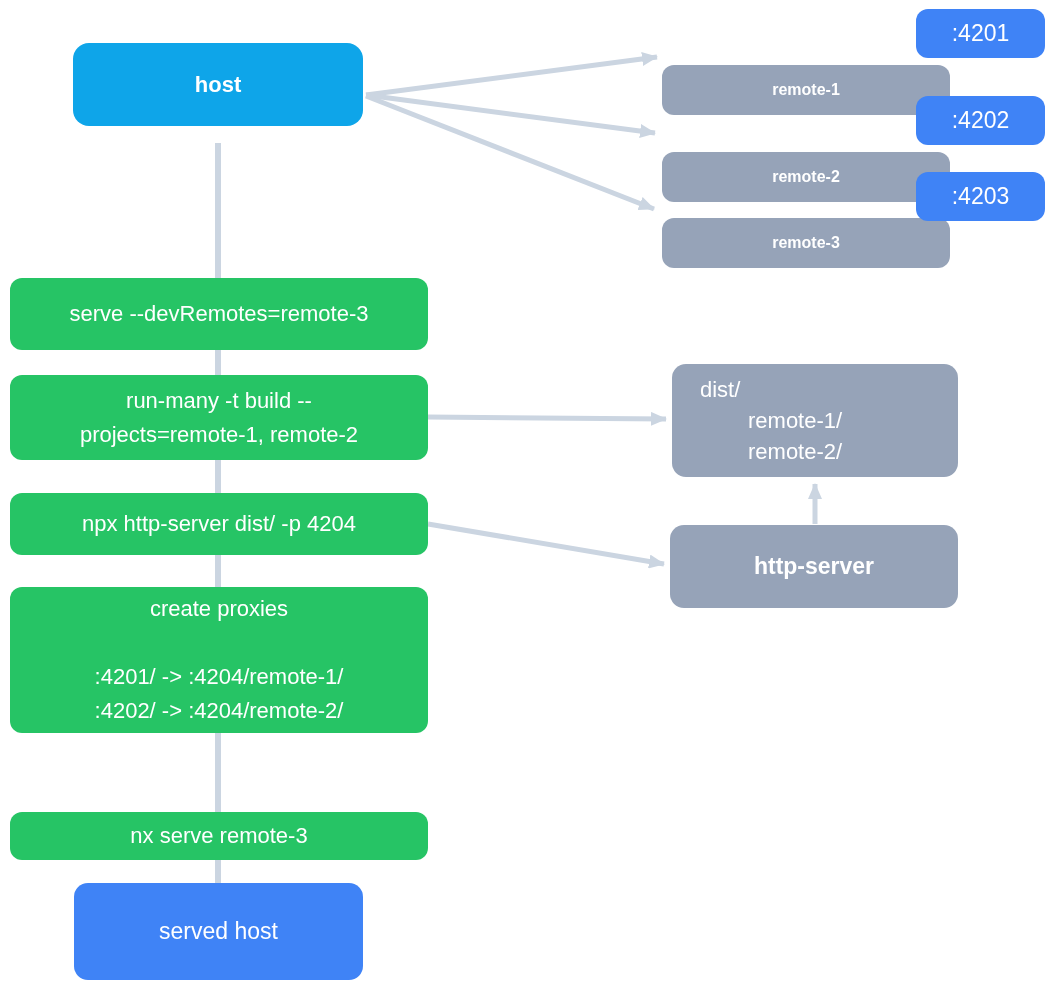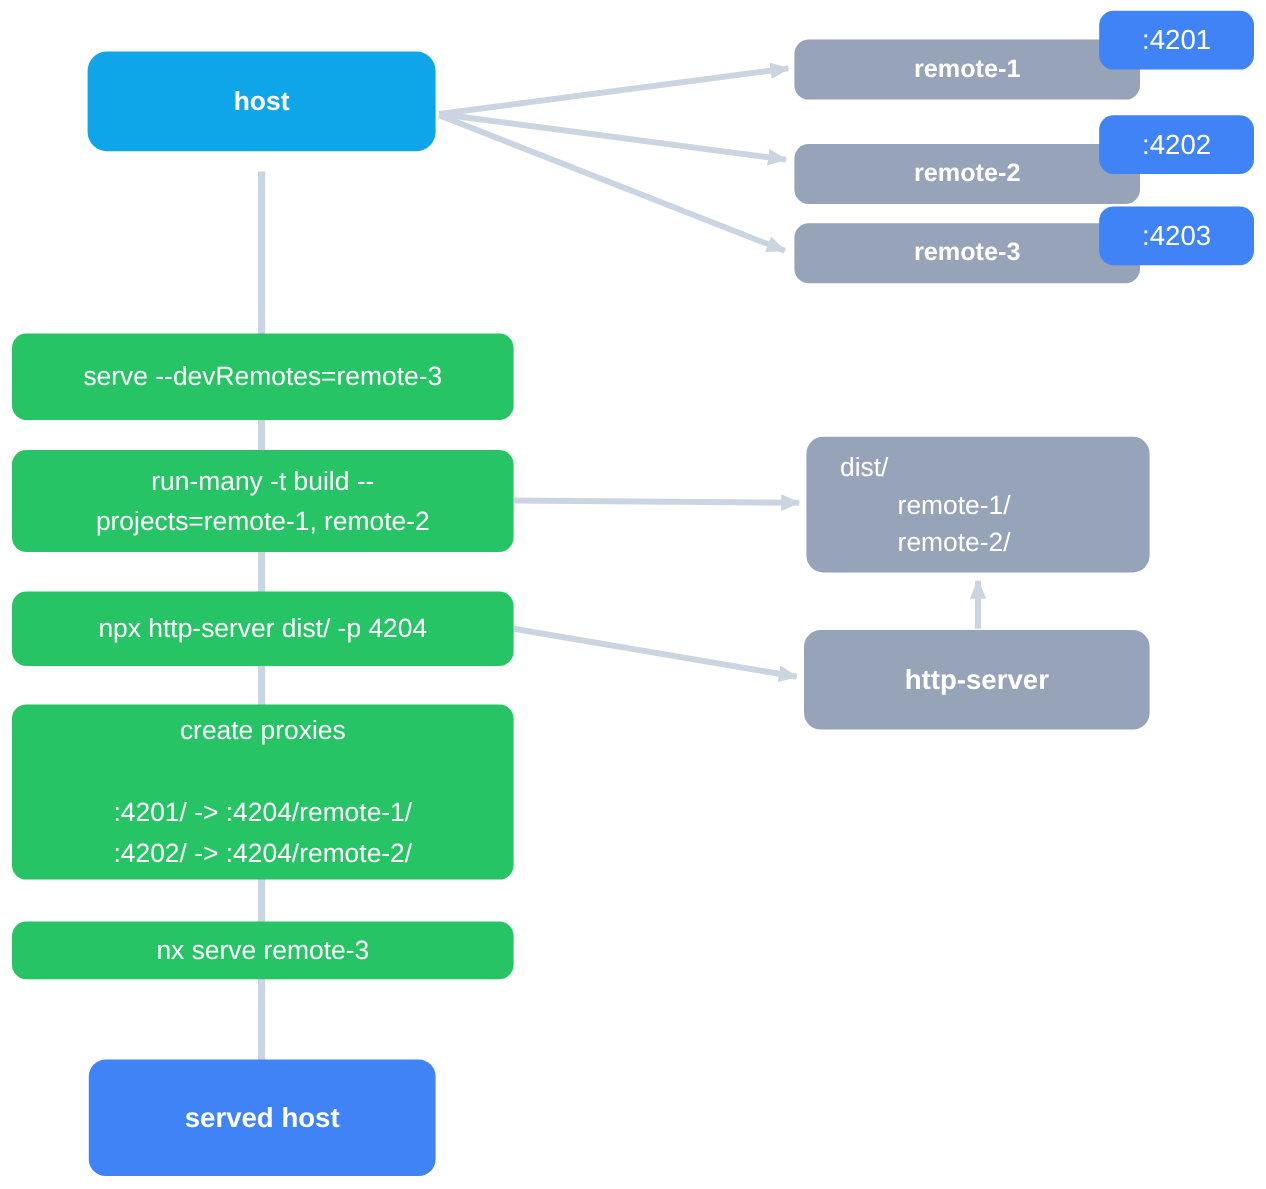--- a/index.html
+++ b/index.html
@@ -46,21 +46,21 @@
   .host-node {
     left: 73px; top: 43px; width: 290px; height: 83px;
     background: var(--host, #0ea5e9);
     border-radius: 16px;
     font-weight: 700; font-size: 22px;
   }
   .remote-node {
     left: 662px; width: 288px; height: 50px;
     background: var(--remote, #96a3b8);
     border-radius: 12px;
-    font-weight: 700; font-size: 21px;
+    font-weight: 700; font-size: 16px; margin-top: 32px;
   }
   .remote-1 { top: 33px; }
   .remote-2 { top: 120px; }
   .remote-3 { top: 186px; }
   .port-badge {
     position: absolute;
     left: 916px; width: 129px; height: 49px;
     background: var(--port, #3f83f6);
     border-radius: 12px;
     z-index: 3;
@@ -77,21 +77,21 @@
     background: var(--step, #26c465);
     border-radius: 12px;
     font-size: 22px; font-weight: 400;
     line-height: 34px;
     white-space: pre-line;
   }
   .step-1 { top: 278px; height: 72px; }
   .step-2 { top: 375px; height: 85px; }
   .step-3 { top: 493px; height: 62px; }
   .step-4 { top: 587px; height: 146px; }
-  .step-5 { top: 768px; height: 48px; }
+  .step-5 { top: 812px; height: 48px; }
 
   .storage-node {
     background: var(--storage, #96a3b8);
     border-radius: 14px;
     text-align: center;
   }
   .dist-node {
     left: 672px; top: 364px; width: 286px; height: 113px;
     flex-direction: column;
     align-items: flex-start;
@@ -103,21 +103,21 @@
   }
   .dist-line.sub { margin-left: 48px; }
   .http-server-node {
     left: 670px; top: 525px; width: 288px; height: 83px;
     font-weight: 700; font-size: 23px;
   }
   .served-host-node {
     left: 74px; top: 883px; width: 289px; height: 97px;
     background: var(--served-host, #3f83f6);
     border-radius: 14px;
-    font-weight: 700; font-size: 23px;
+    font-weight: 400; font-size: 23px;
   }
 </style>
 </head>
 <body>
 
 <div class="canvas">
 
   <svg class="arrows" viewBox="0 0 1055 991" aria-hidden="true">
     <defs>
       <marker id="ah" markerUnits="userSpaceOnUse" markerWidth="18" markerHeight="14" refX="15" refY="7" orient="auto">

